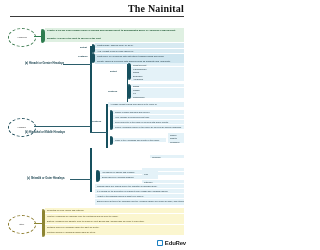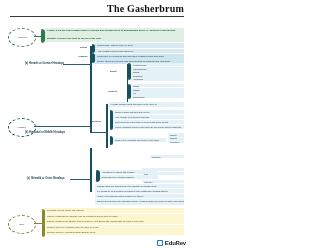--- a/index.html
+++ b/index.html
@@ -100,21 +100,21 @@
     width:3.6px;height:3.6px;background:#fff;border-radius:.5px;
   }
   .edu-text{font-size:6px;font-weight:bold;color:#222;letter-spacing:-.2px;}
 </style>
 </head>
 <body>
 
 <div class="page">
 
   <div class="title-bar">
-    <div class="title-text">The Gasherbrum</div>
+    <div class="title-text">The Nainital</div>
   </div>
   <div class="title-rule"></div>
 
   <div class="circle green" style="left:8px;top:28px;width:26px;height:17px;">
     <span class="circ-label">Himalayas</span>
   </div>
   <div class="ln h green" style="left:34px;top:36px;width:8px;"></div>
   <div class="cap green" style="left:41px;top:29px;width:4px;height:14px;"></div>
 
   <div class="bar green" style="left:45px;top:28px;width:139px;height:8px;">Length: 2400 km from Kashmir gorge in Jammu and Kashmir(west) to Brahmaputra gorge in Arunachal Pradesh(east).</div>

